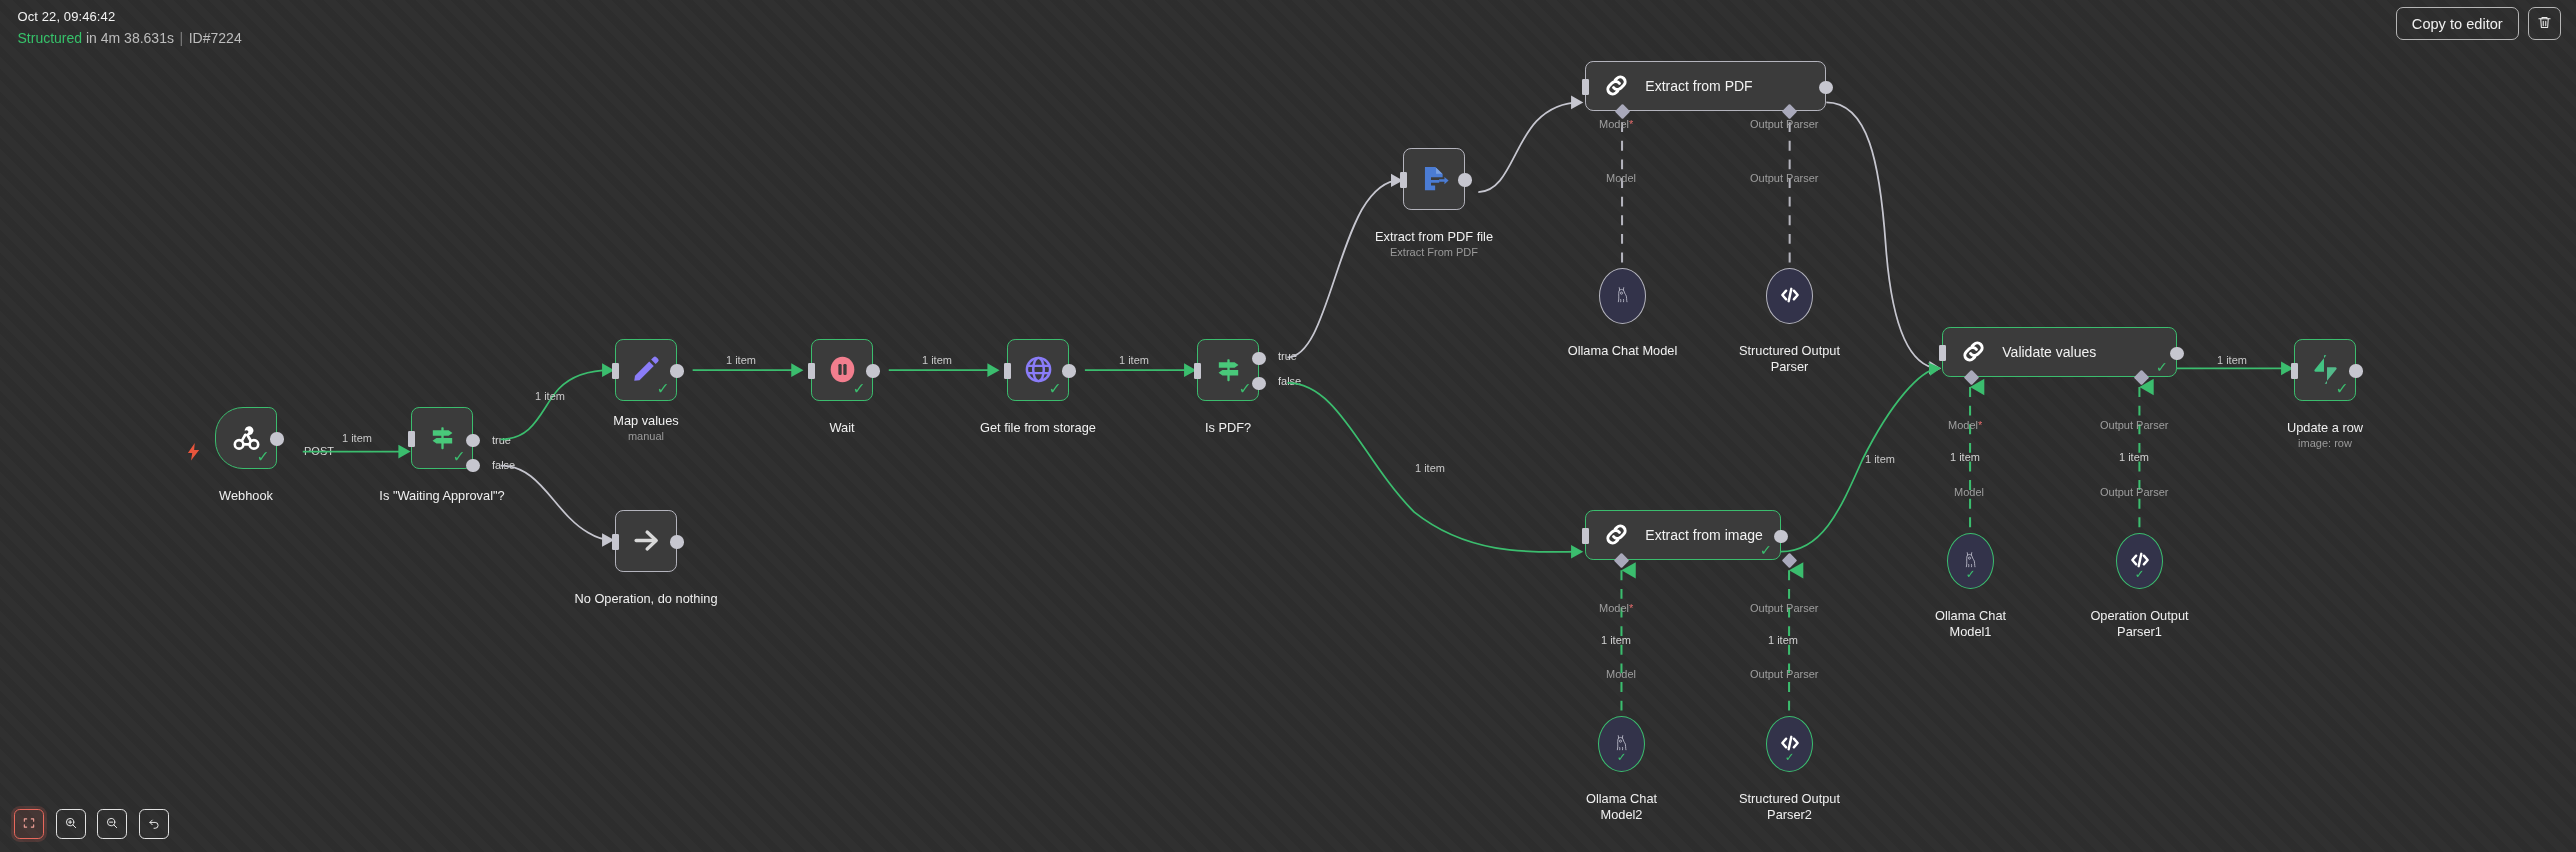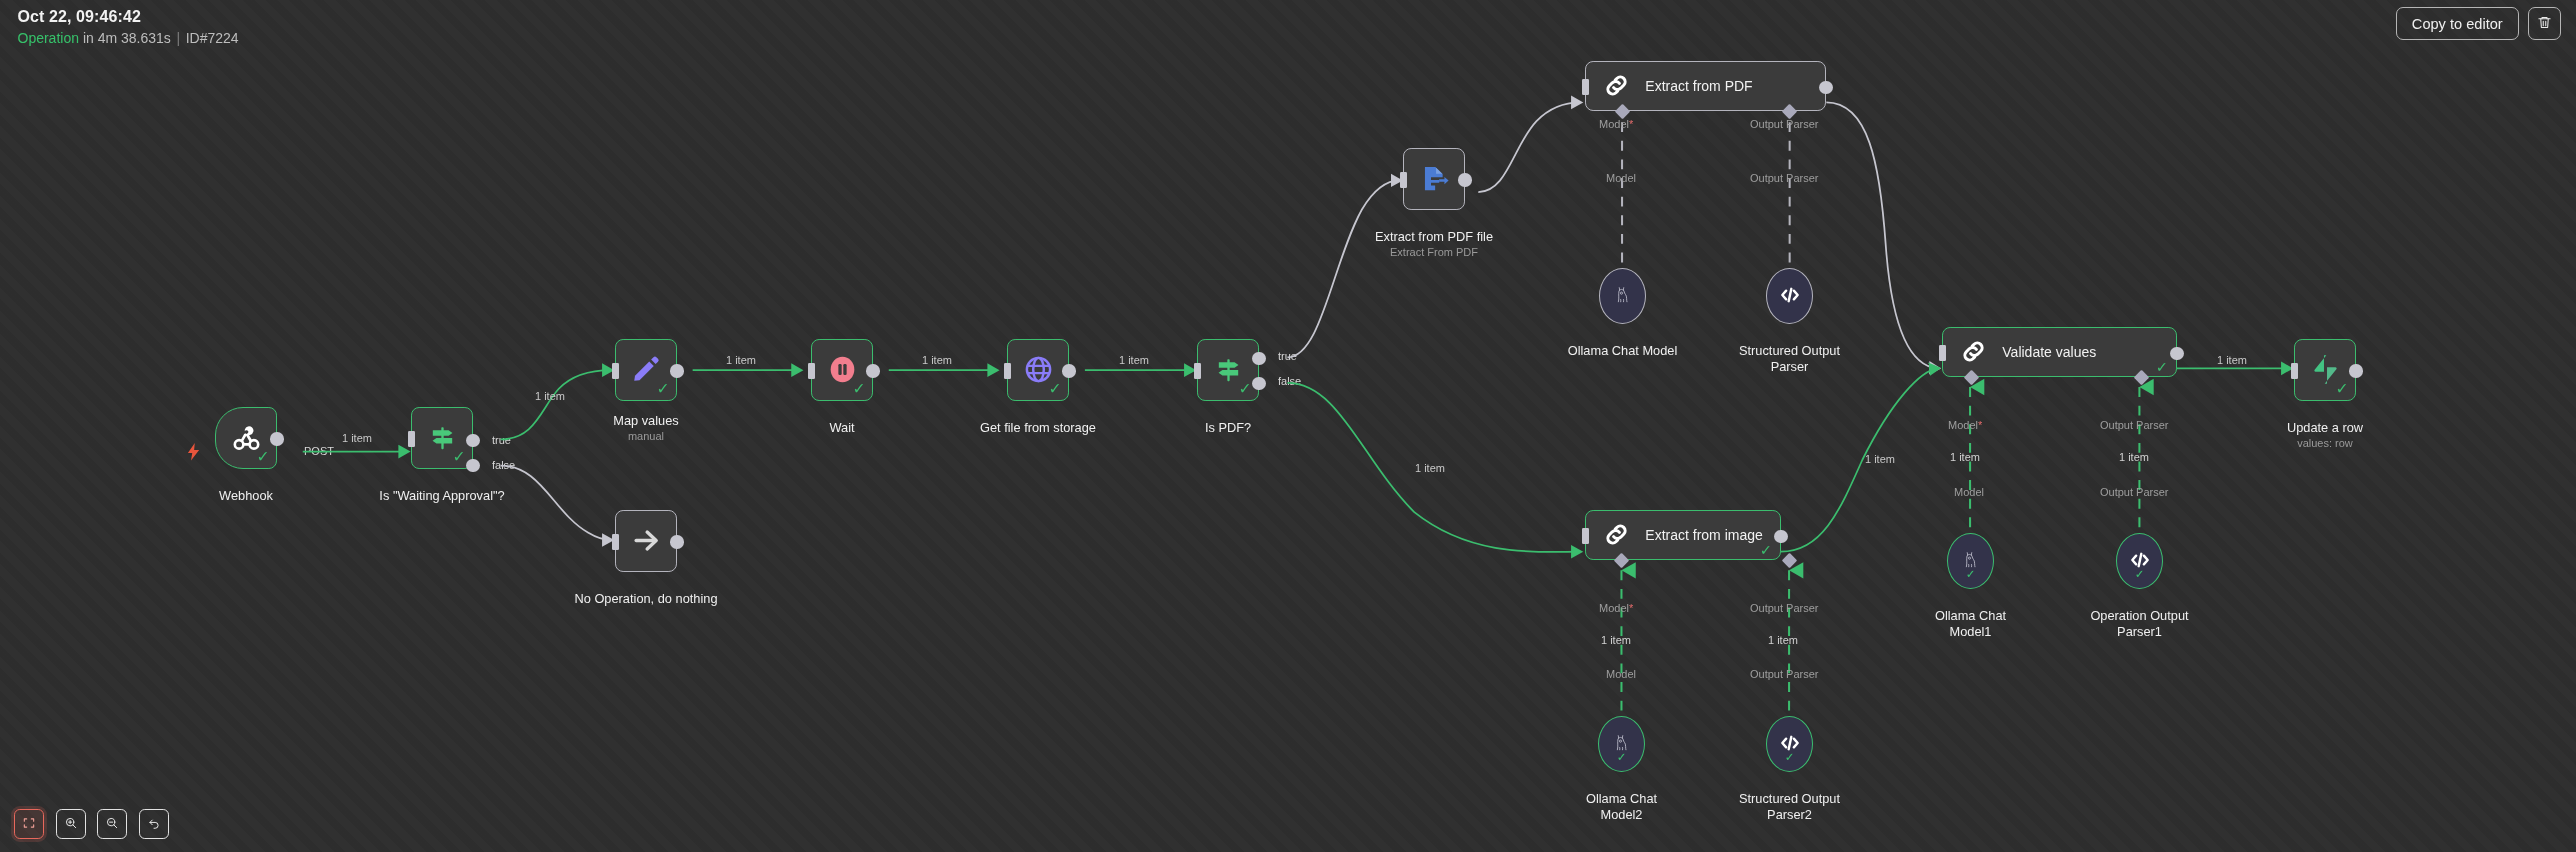--- a/index.html
+++ b/index.html
@@ -24,23 +24,23 @@
     );
     overflow: hidden;
   }
 
   
   #header {
     position: absolute; left: 17.5px; top: 5.8px;
     z-index: 40;
   }
   #header .exec-time {
-    font-size: 16px;
+    font-size: 13px;
     color: #f2f2f2;
-    font-weight: 700;
+    font-weight: 400;
     letter-spacing: 0.1px;
     line-height: 22px;
     white-space: nowrap;
   }
   #header .exec-meta {
     font-size: 14px;
     color: #bdbdbd;
     line-height: 17.5px;
     white-space: nowrap;
     margin-top: 2.3px;
@@ -205,21 +205,21 @@
   }
 </style>
 </head>
 <body>
 
 <div id="app">
 
   <div id="header">
     <div class="exec-time">Oct 22, 09:46:42</div>
     <div class="exec-meta">
-      <span class="exec-status">Operation</span>
+      <span class="exec-status">Structured</span>
       <span>in 4m 38.631s</span>
       <span class="sep">|</span>
       <span>ID#7224</span>
     </div>
   </div>
 
   <div id="top-actions">
     <button class="btn-outline">Copy to editor</button>
     <button class="btn-icon-sq">
       <span>
@@ -671,18 +671,18 @@
           <path d="M12.6 1.6 4.1 12.1c-.5.6-.1 1.5.7 1.5h6.1v-12z" fill="#43c483"></path>
           <path d="M11.4 22.4 19.9 11.9c.5-.6.1-1.5-.7-1.5h-6.1v12z" fill="#53b98a"></path>
         </svg>
       </span>
       <span class="node-check">✓</span>
       <span class="port-in" style="left:-4.1px; top:23px;"></span>
       <span class="port-out" style="right:-7.6px; top:24.4px;"></span>
     </div>
     <div class="node-caption" style="top:69px;">
       <div class="node-title">Update a row</div>
-      <div class="node-sub">values: row</div>
+      <div class="node-sub">image: row</div>
     </div>
   </div>
 
 </div>
 
 
 </body></html>

